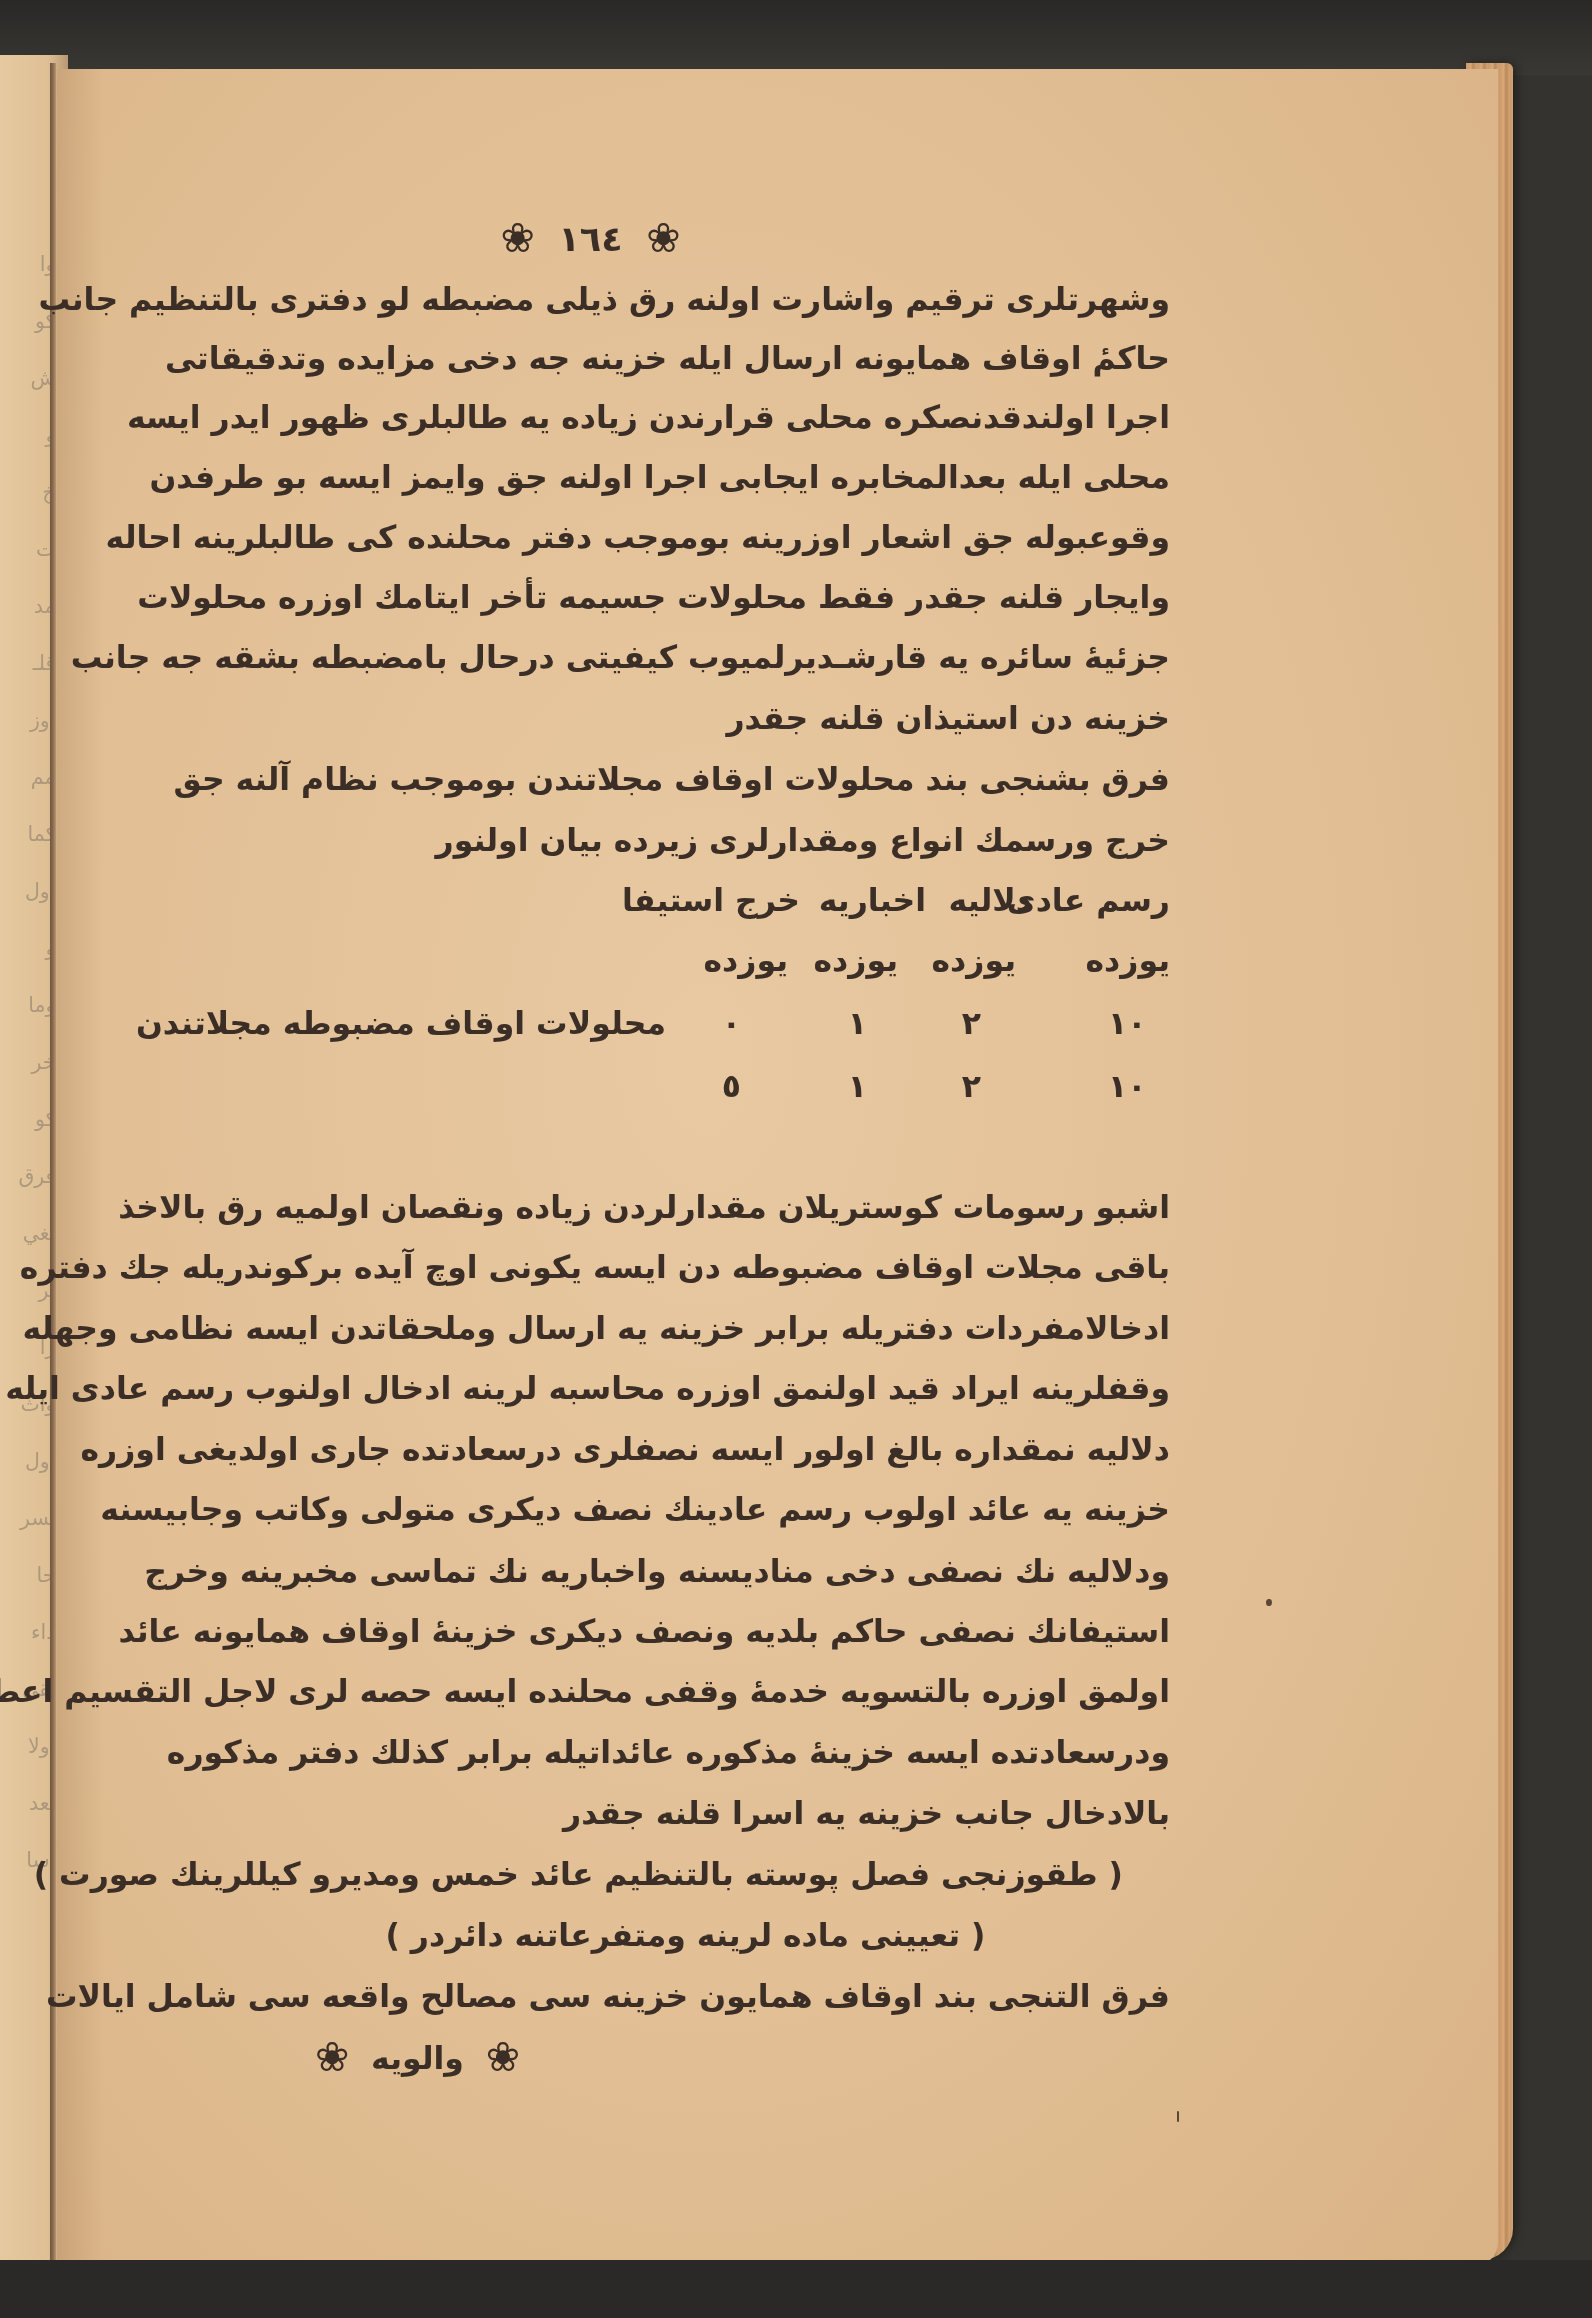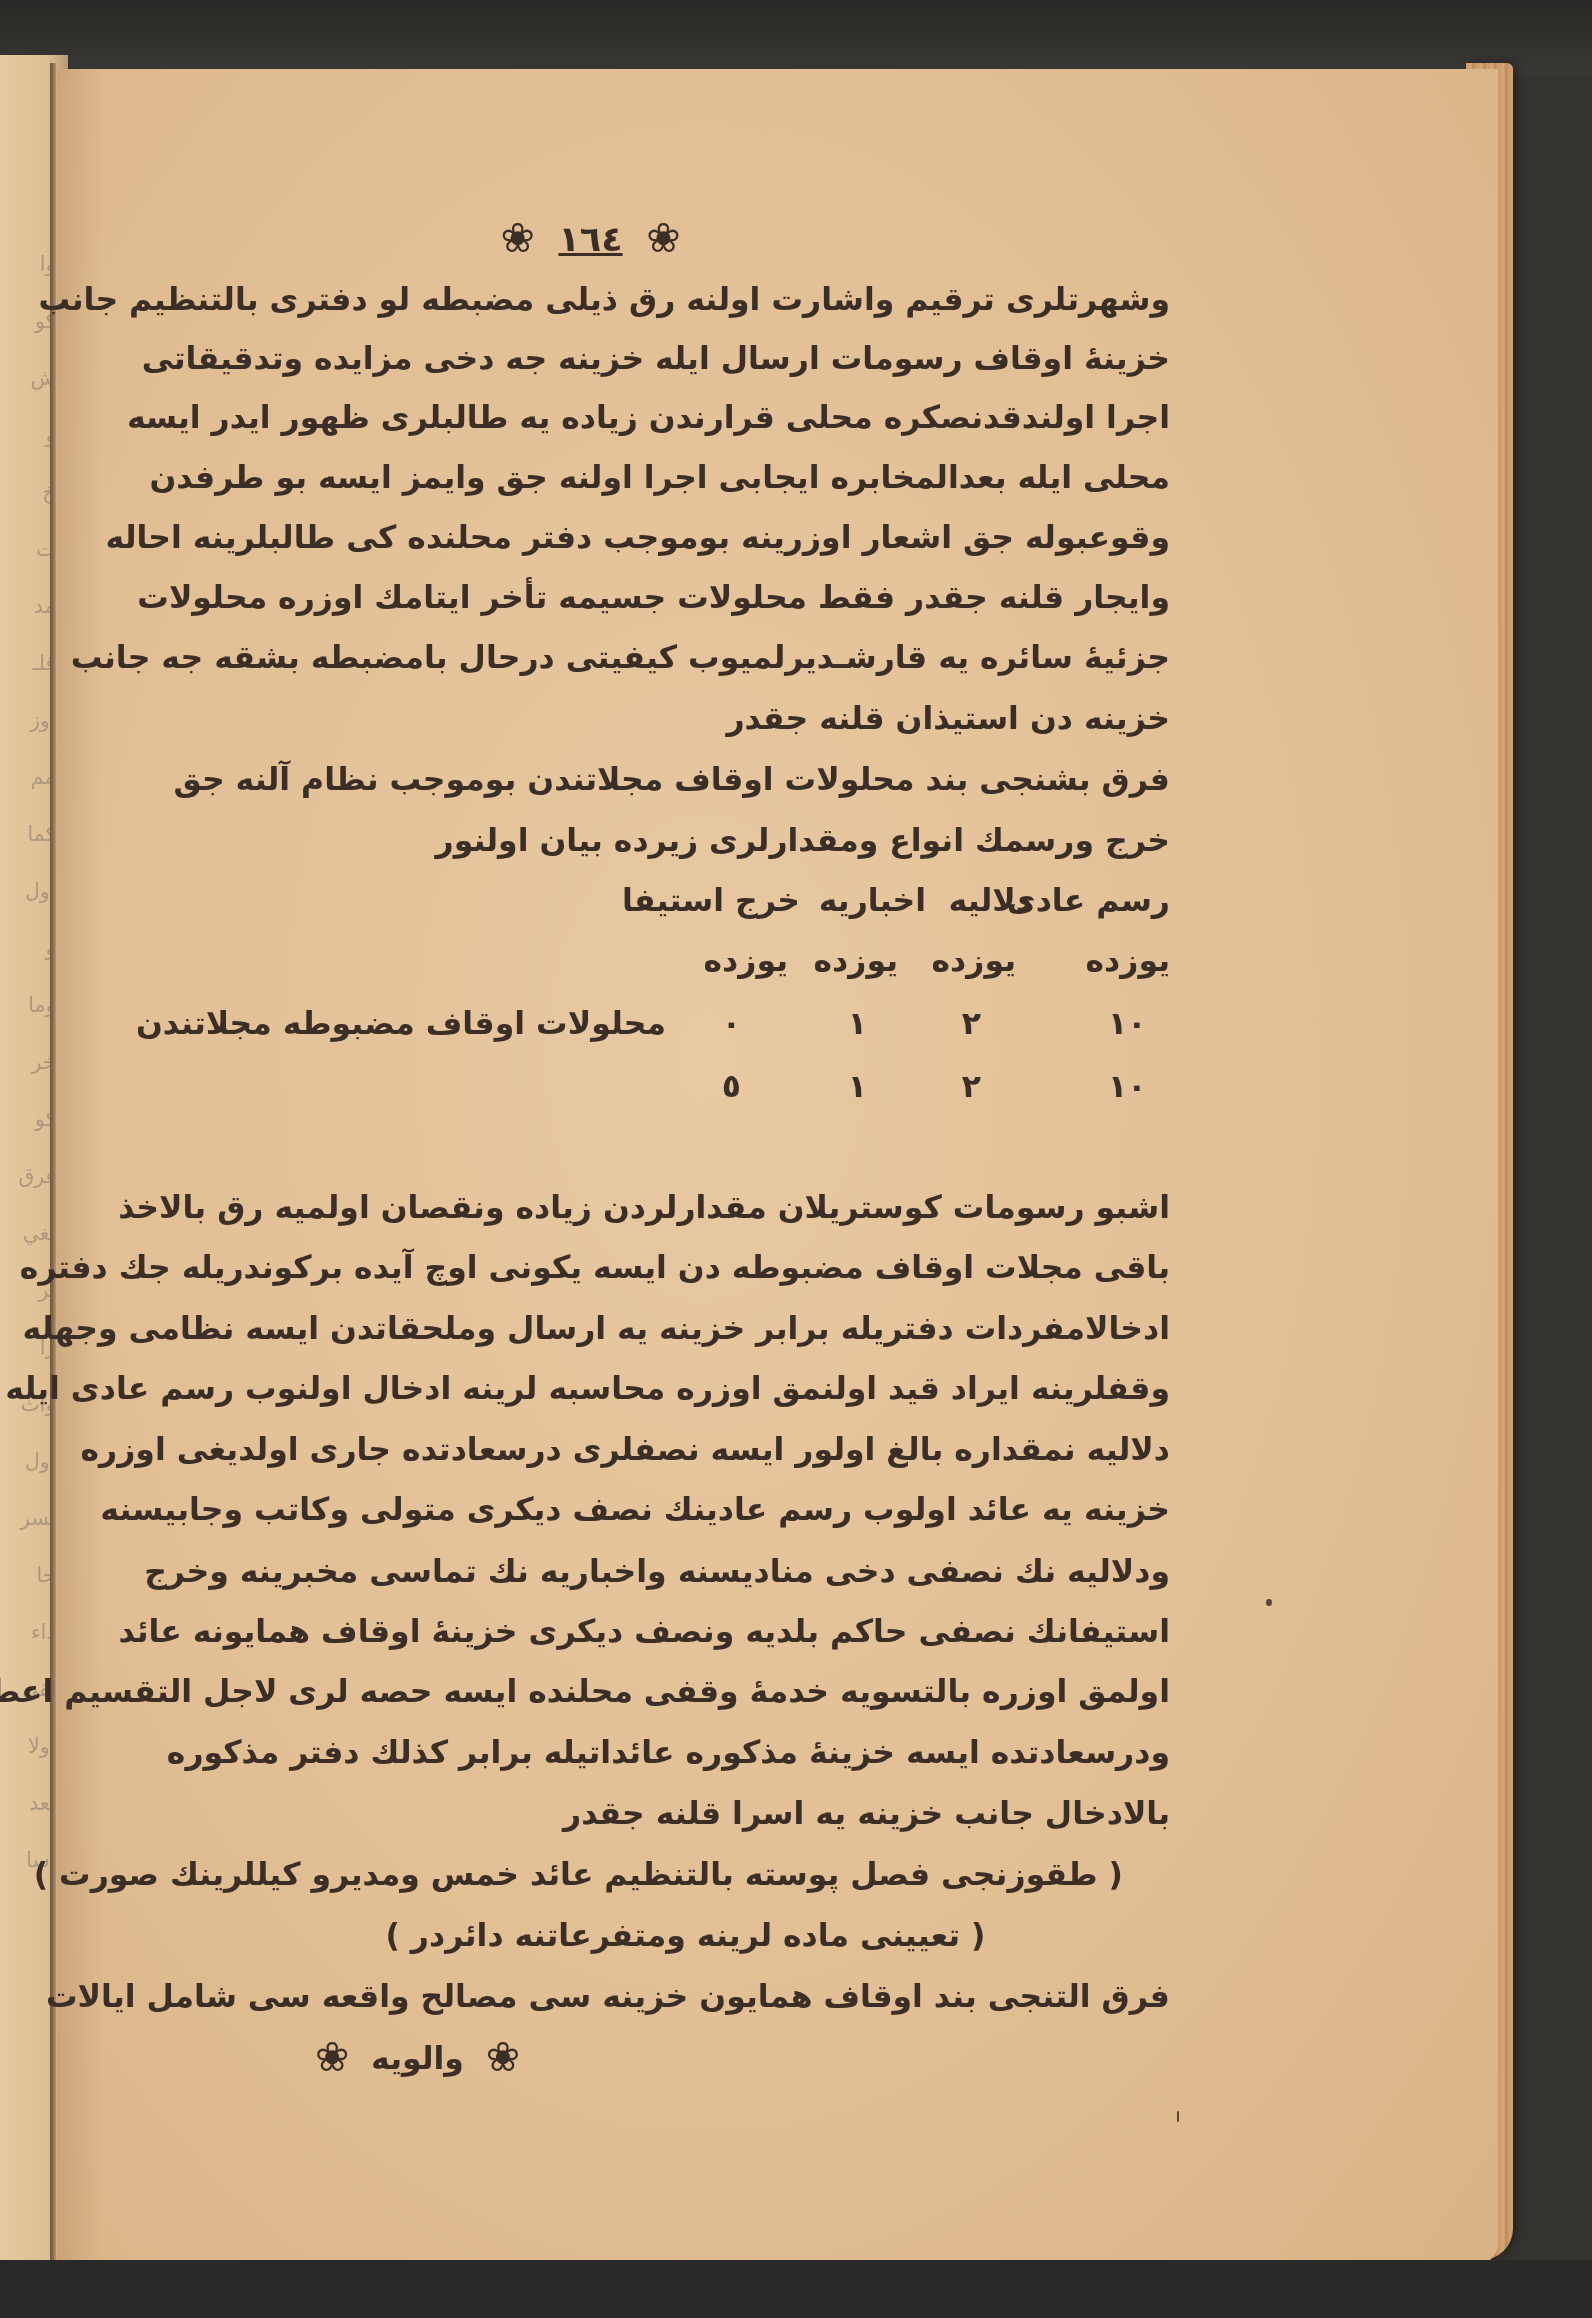--- a/index.html
+++ b/index.html
@@ -54,21 +54,21 @@
       font-family: "DejaVu Sans", sans-serif;
     }
     .header {
       position: absolute; left: 0; top: 211px; width: 969px; height: 55px;
       display: flex; justify-content: center; align-items: center; gap: 23.6px;
       direction: ltr; transform: translateX(-95px);
     }
     .ornament {
       font-size: 41px; color: #3b2e26; line-height: 1;
     }
-    .page-number { font-size: 35px; font-weight: bold; text-decoration: underline; }
+    .page-number { font-size: 35px; font-weight: bold; }
 
     .line {
       position: absolute; right: 0; white-space: nowrap;
       font-size: 31.5px; line-height: 55px; height: 55px;
       text-align: justify; text-align-last: justify;
       font-weight: bold; letter-spacing: 0px;
     }
     .line.full { left: 0; }
     .line.short { text-align: left; text-align-last: right; }
     .line.center { left: 0; text-align: center; text-align-last: center; }
@@ -130,21 +130,21 @@
 
 <div class="text-block">
 
   <div class="header">
     <span class="ornament">❀</span>
     <span class="page-number">١٦٤</span>
     <span class="ornament">❀</span>
   </div>
 
   <div class="line full" style="top:272px">وشهرتلرى ترقيم واشارت اولنه رق ذيلى مضبطه لو دفترى بالتنظيم جانب</div>
-  <div class="line full" style="top:331px">خزينهٔ اوقاف رسومات ارسال ايله خزينه جه دخى مزايده وتدقيقاتى</div>
+  <div class="line full" style="top:331px">حاكمٔ اوقاف همايونه ارسال ايله خزينه جه دخى مزايده وتدقيقاتى</div>
   <div class="line full" style="top:390px">اجرا اولندقدنصكره محلى قرارندن زياده يه طالبلرى ظهور ايدر ايسه</div>
   <div class="line full" style="top:450px">محلى ايله بعدالمخابره ايجابى اجرا اولنه جق وايمز ايسه بو طرفدن</div>
   <div class="line full" style="top:510px">وقوعبوله جق اشعار اوزرينه بوموجب دفتر محلنده كى طالبلرينه احاله</div>
   <div class="line full" style="top:570px">وايجار قلنه جقدر فقط محلولات جسيمه تأخر ايتامك اوزره محلولات</div>
   <div class="line full" style="top:630px">جزئيهٔ سائره يه قارشـديرلميوب كيفيتى درحال بامضبطه بشقه جه جانب</div>
   <div class="line short" style="top:691px">خزينه دن استيذان قلنه جقدر</div>
 
   <div class="line full" style="top:752px">فرق بشنجى بند   محلولات اوقاف مجلاتندن بوموجب نظام آلنه جق</div>
   <div class="line short" style="top:813px">خرج ورسمك انواع ومقدارلرى زيرده بيان اولنور</div>
 

